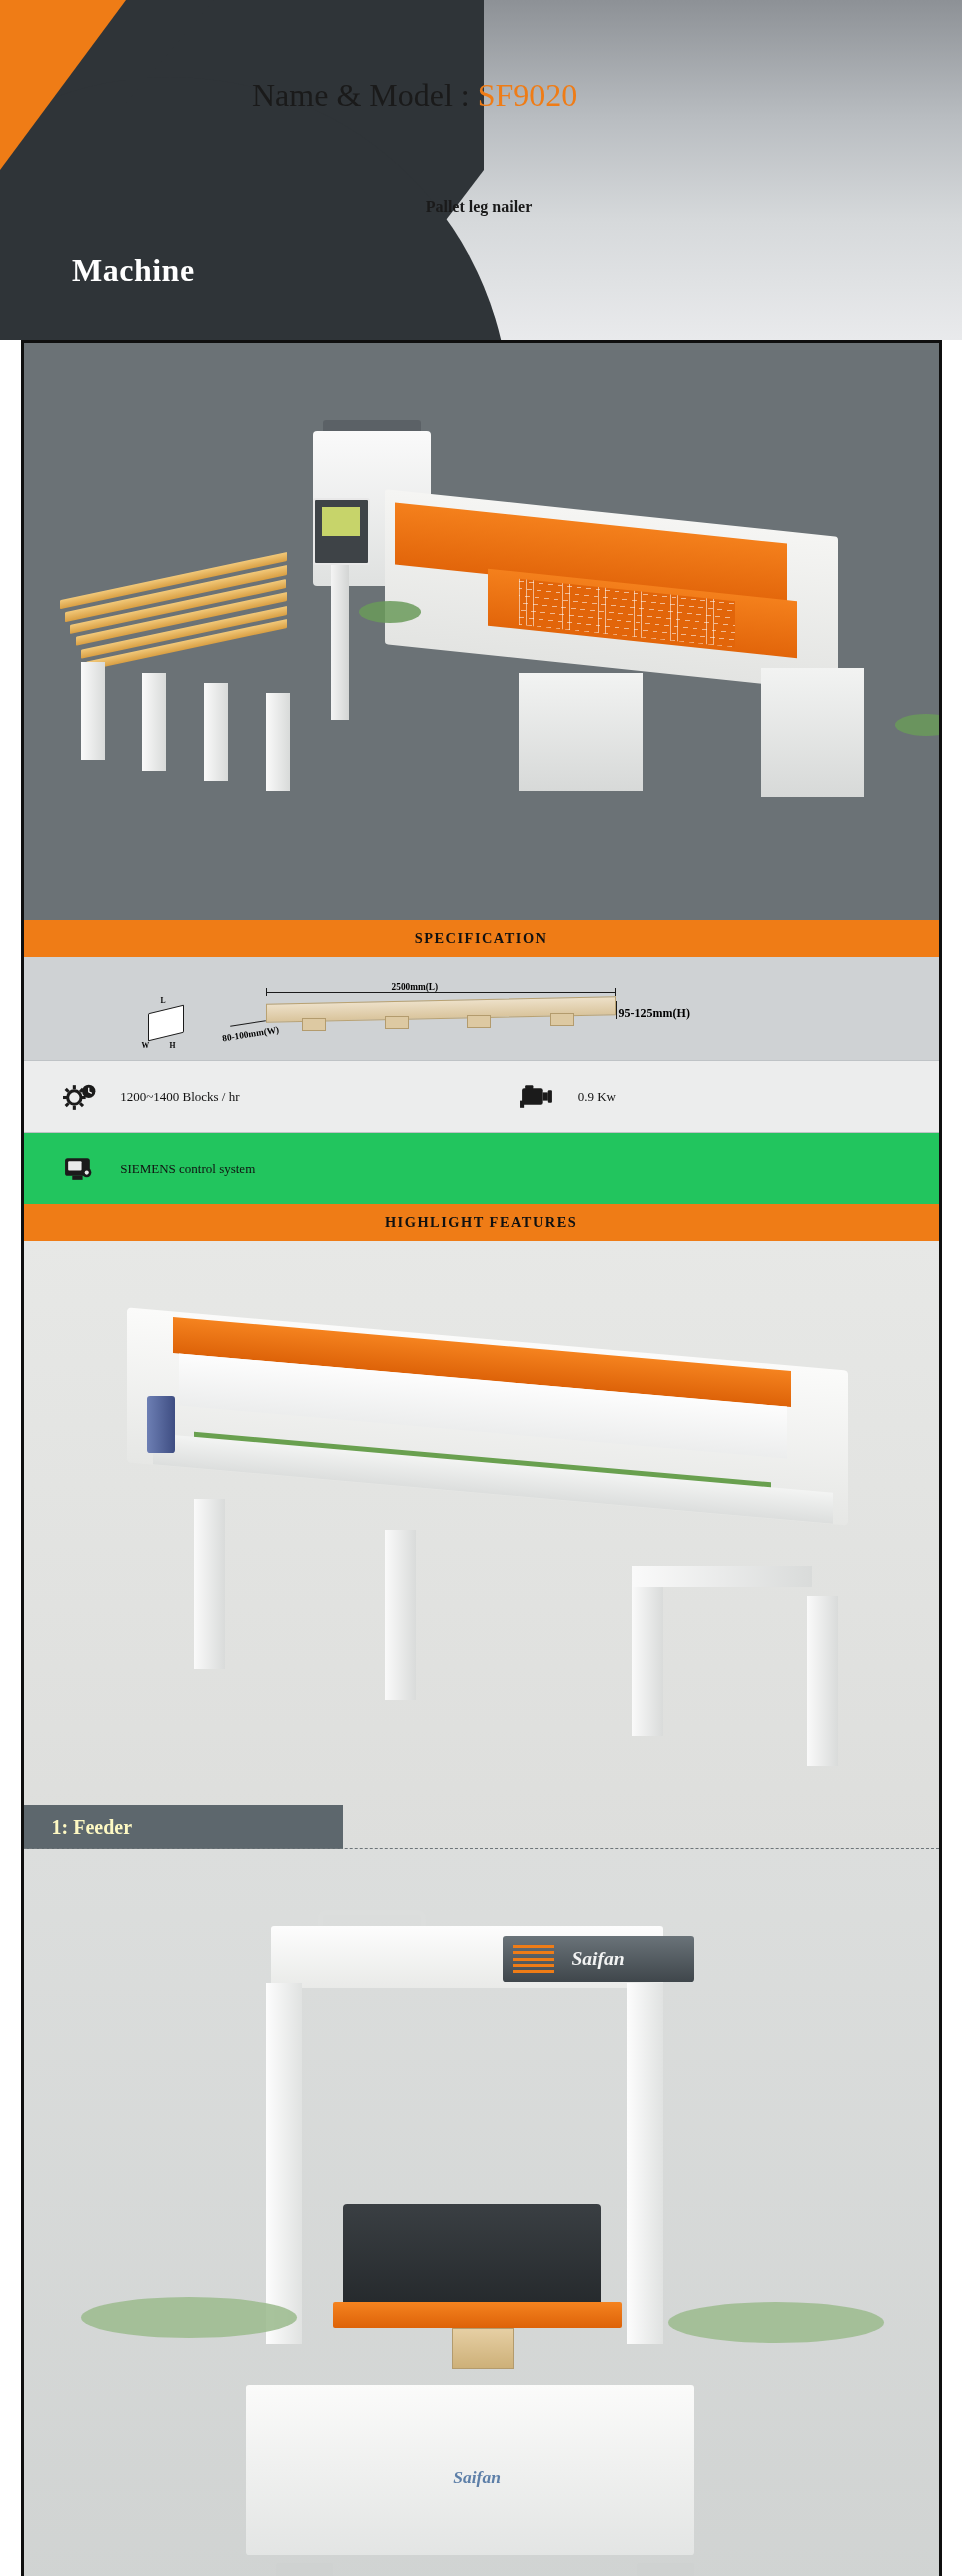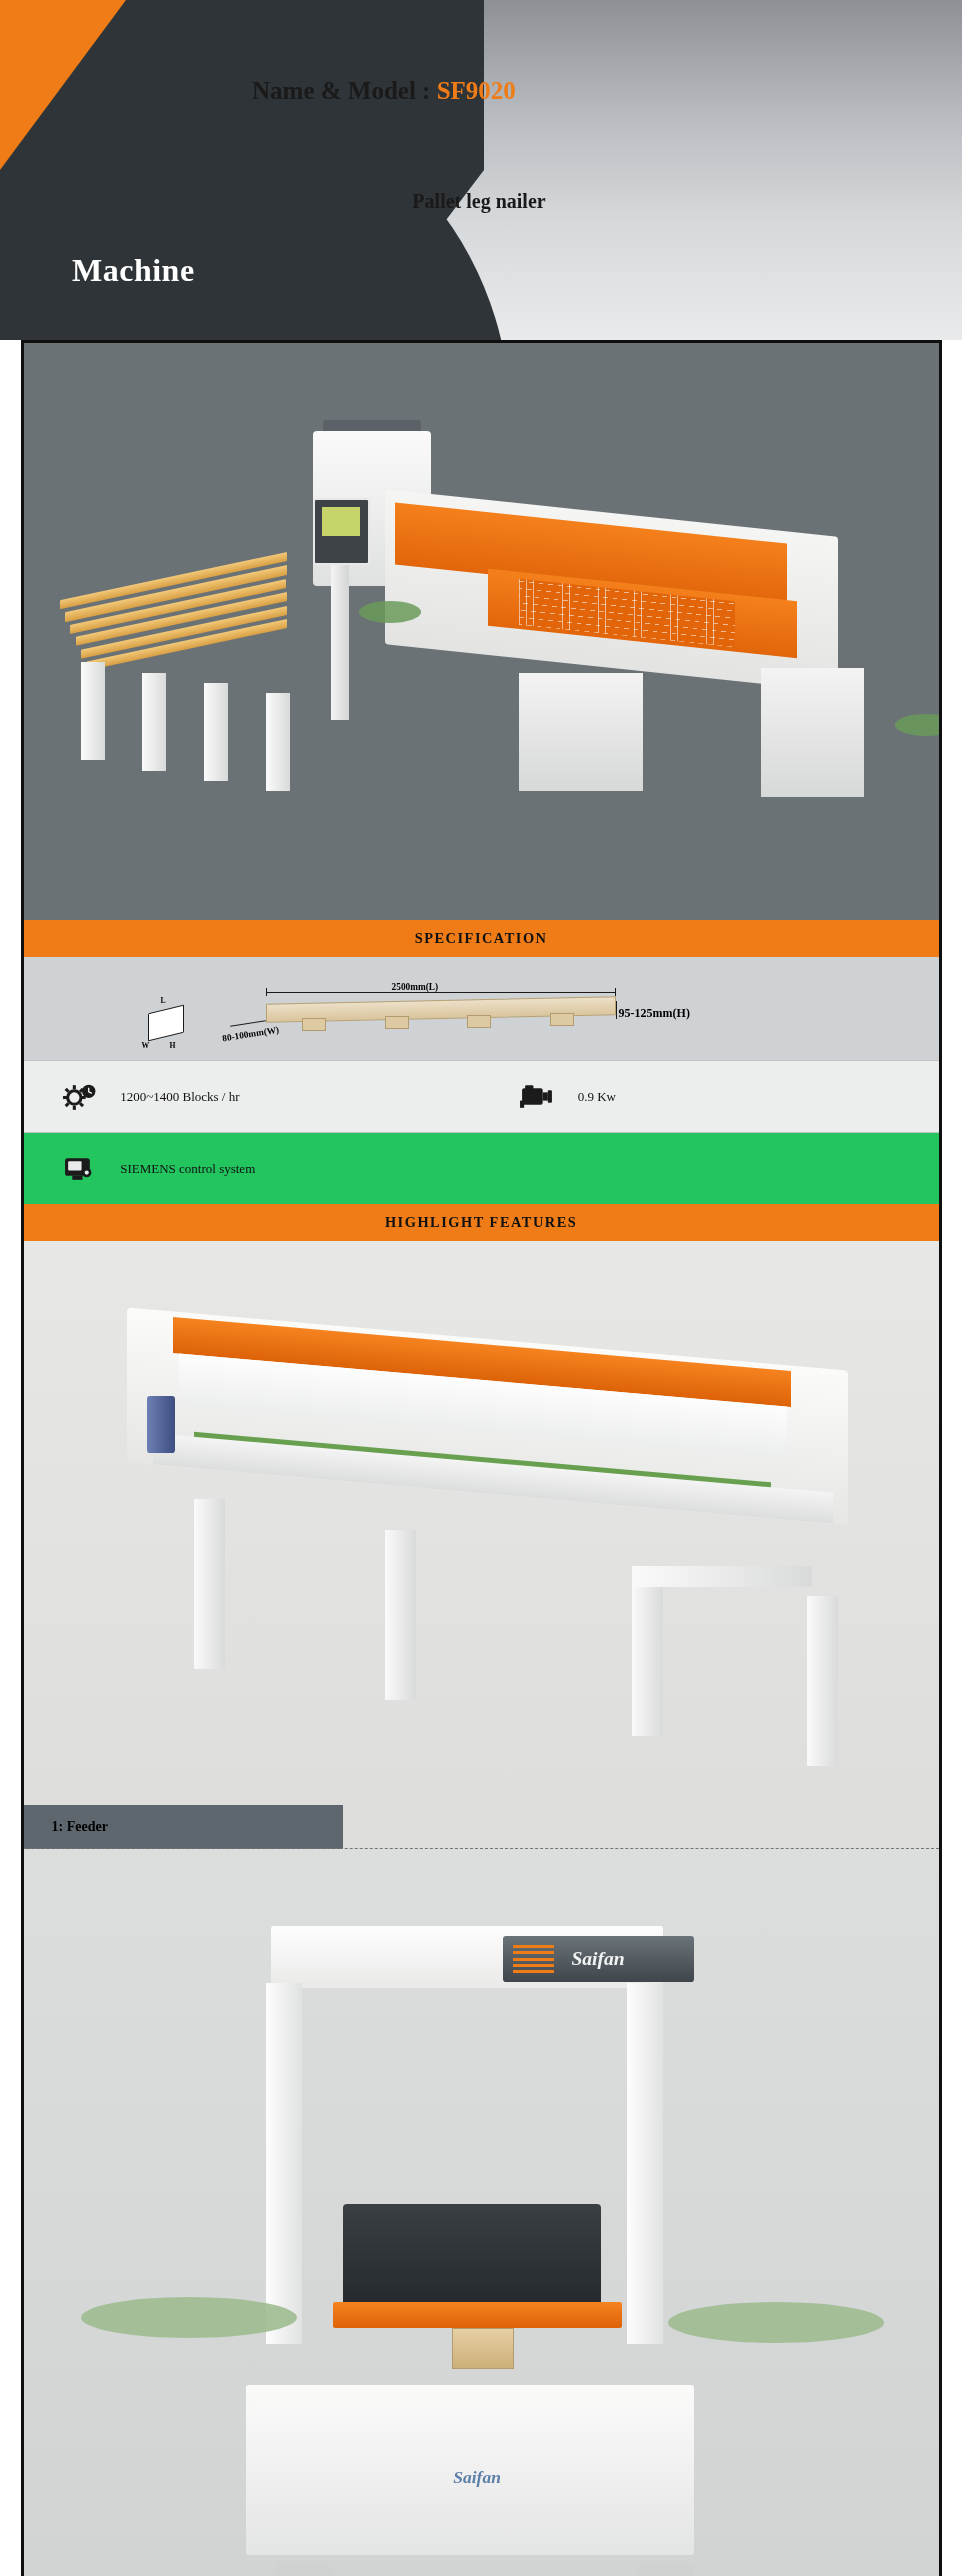--- a/index.html
+++ b/index.html
@@ -58,31 +58,31 @@
     color: #ffffff;
     font-size: 32px;
     font-weight: bold;
     letter-spacing: 0.5px;
     font-family: "Liberation Serif", serif;
     z-index: 6;
   }
   .name-model {
     position: absolute;
     left: 252px; top: 77px;
-    font-size: 25px;
-    font-weight: bold;
+    font-size: 32px;
+    font-weight: normal;
     color: #1a1a1a;
     z-index: 6;
     white-space: nowrap;
   }
   .name-model .model-val { color: #ef7c16; }
   .product-name {
     position: absolute;
-    left: 479px; top: 190px;
-    font-size: 20px;
+    left: 479px; top: 198px;
+    font-size: 16px;
     font-weight: bold;
     color: #1a1a1a;
     z-index: 6;
     white-space: nowrap;
     transform: translateX(-50%);
   }
 
   
   .frame {
     position: relative;
@@ -293,25 +293,25 @@
   }
   .feature-1 { height: 608px; background: linear-gradient(180deg,#e7e8e6 0%, #dddedc 100%); }
   .feature-2 { height: 829px; background: linear-gradient(180deg,#dcdedd 0%, #cfd2d1 100%); }
 
   .feat-caption {
     position: absolute;
     left: 0; bottom: 0;
     min-width: 319px;
     height: 44px;
     background: #5d676d;
-    color: #000000;
+    color: #fef9c3;
     display: flex;
     align-items: center;
     padding-left: 28px;
-    font-size: 14px;
+    font-size: 20px;
     font-weight: bold;
     font-family: "Liberation Serif", serif;
   }
   .divider-dash {
     position: absolute;
     left: 0; bottom: 0;
     width: 100%;
     border-bottom: 1.5px dashed #6d7579;
   }
 

